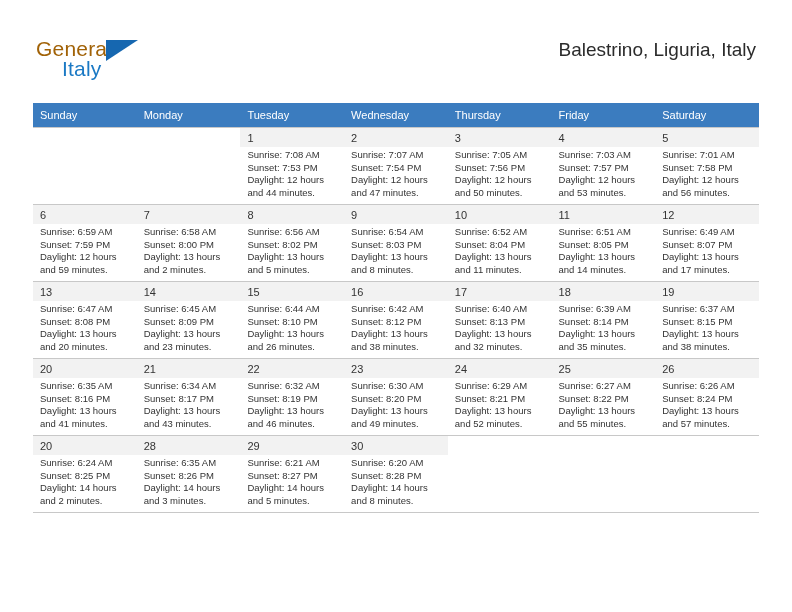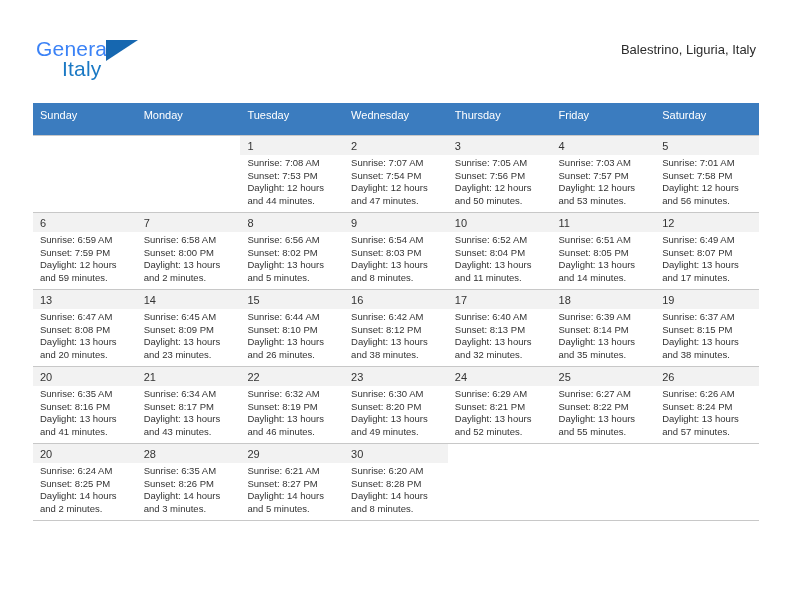--- a/index.html
+++ b/index.html
@@ -35,21 +35,21 @@
     top: 37px;
     width: 140px;
     height: 48px;
   }
   .logo-general {
     position: absolute;
     left: 0;
     top: 0;
     font-size: 21px;
     letter-spacing: 0.2px;
-    color: #3b82f6;
+    color: #a16207;
     font-family: "Liberation Sans", sans-serif;
   }
   .logo-blue {
     position: absolute;
     left: 26px;
     top: 20px;
     font-size: 21px;
     letter-spacing: 0.2px;
     color: #1b79c4;
     font-family: "Liberation Sans", sans-serif;
@@ -71,42 +71,42 @@
     text-align: right;
   }
   .cal-title {
     font-size: 25px;
     color: #2b2b2b;
     line-height: 30px;
     font-weight: normal;
     margin: 0;
   }
   .cal-subtitle {
-    font-size: 13px;
+    font-size: 19px;
     color: #2b2b2b;
     line-height: 18px;
     margin: 7px 0 12px 0;
   }
 
   
   .calendar {
     position: absolute;
     left: 33px;
     top: 103px;
     width: 726px;
     border-collapse: collapse;
     table-layout: fixed;
   }
   .calendar th {
     background: #3b7cbf;
     color: #ffffff;
     font-size: 11px;
     font-weight: normal;
     text-align: left;
-    padding: 6px 0 14px 7px;
+    padding: 6px 0 6px 7px;
     height: 12px;
     border: none;
   }
   .calendar td {
     vertical-align: top;
     height: 76px;
     padding: 0;
     border-top: 1px solid #c8c8c8;
     border-bottom: 1px solid #c8c8c8;
     background: #ffffff;

